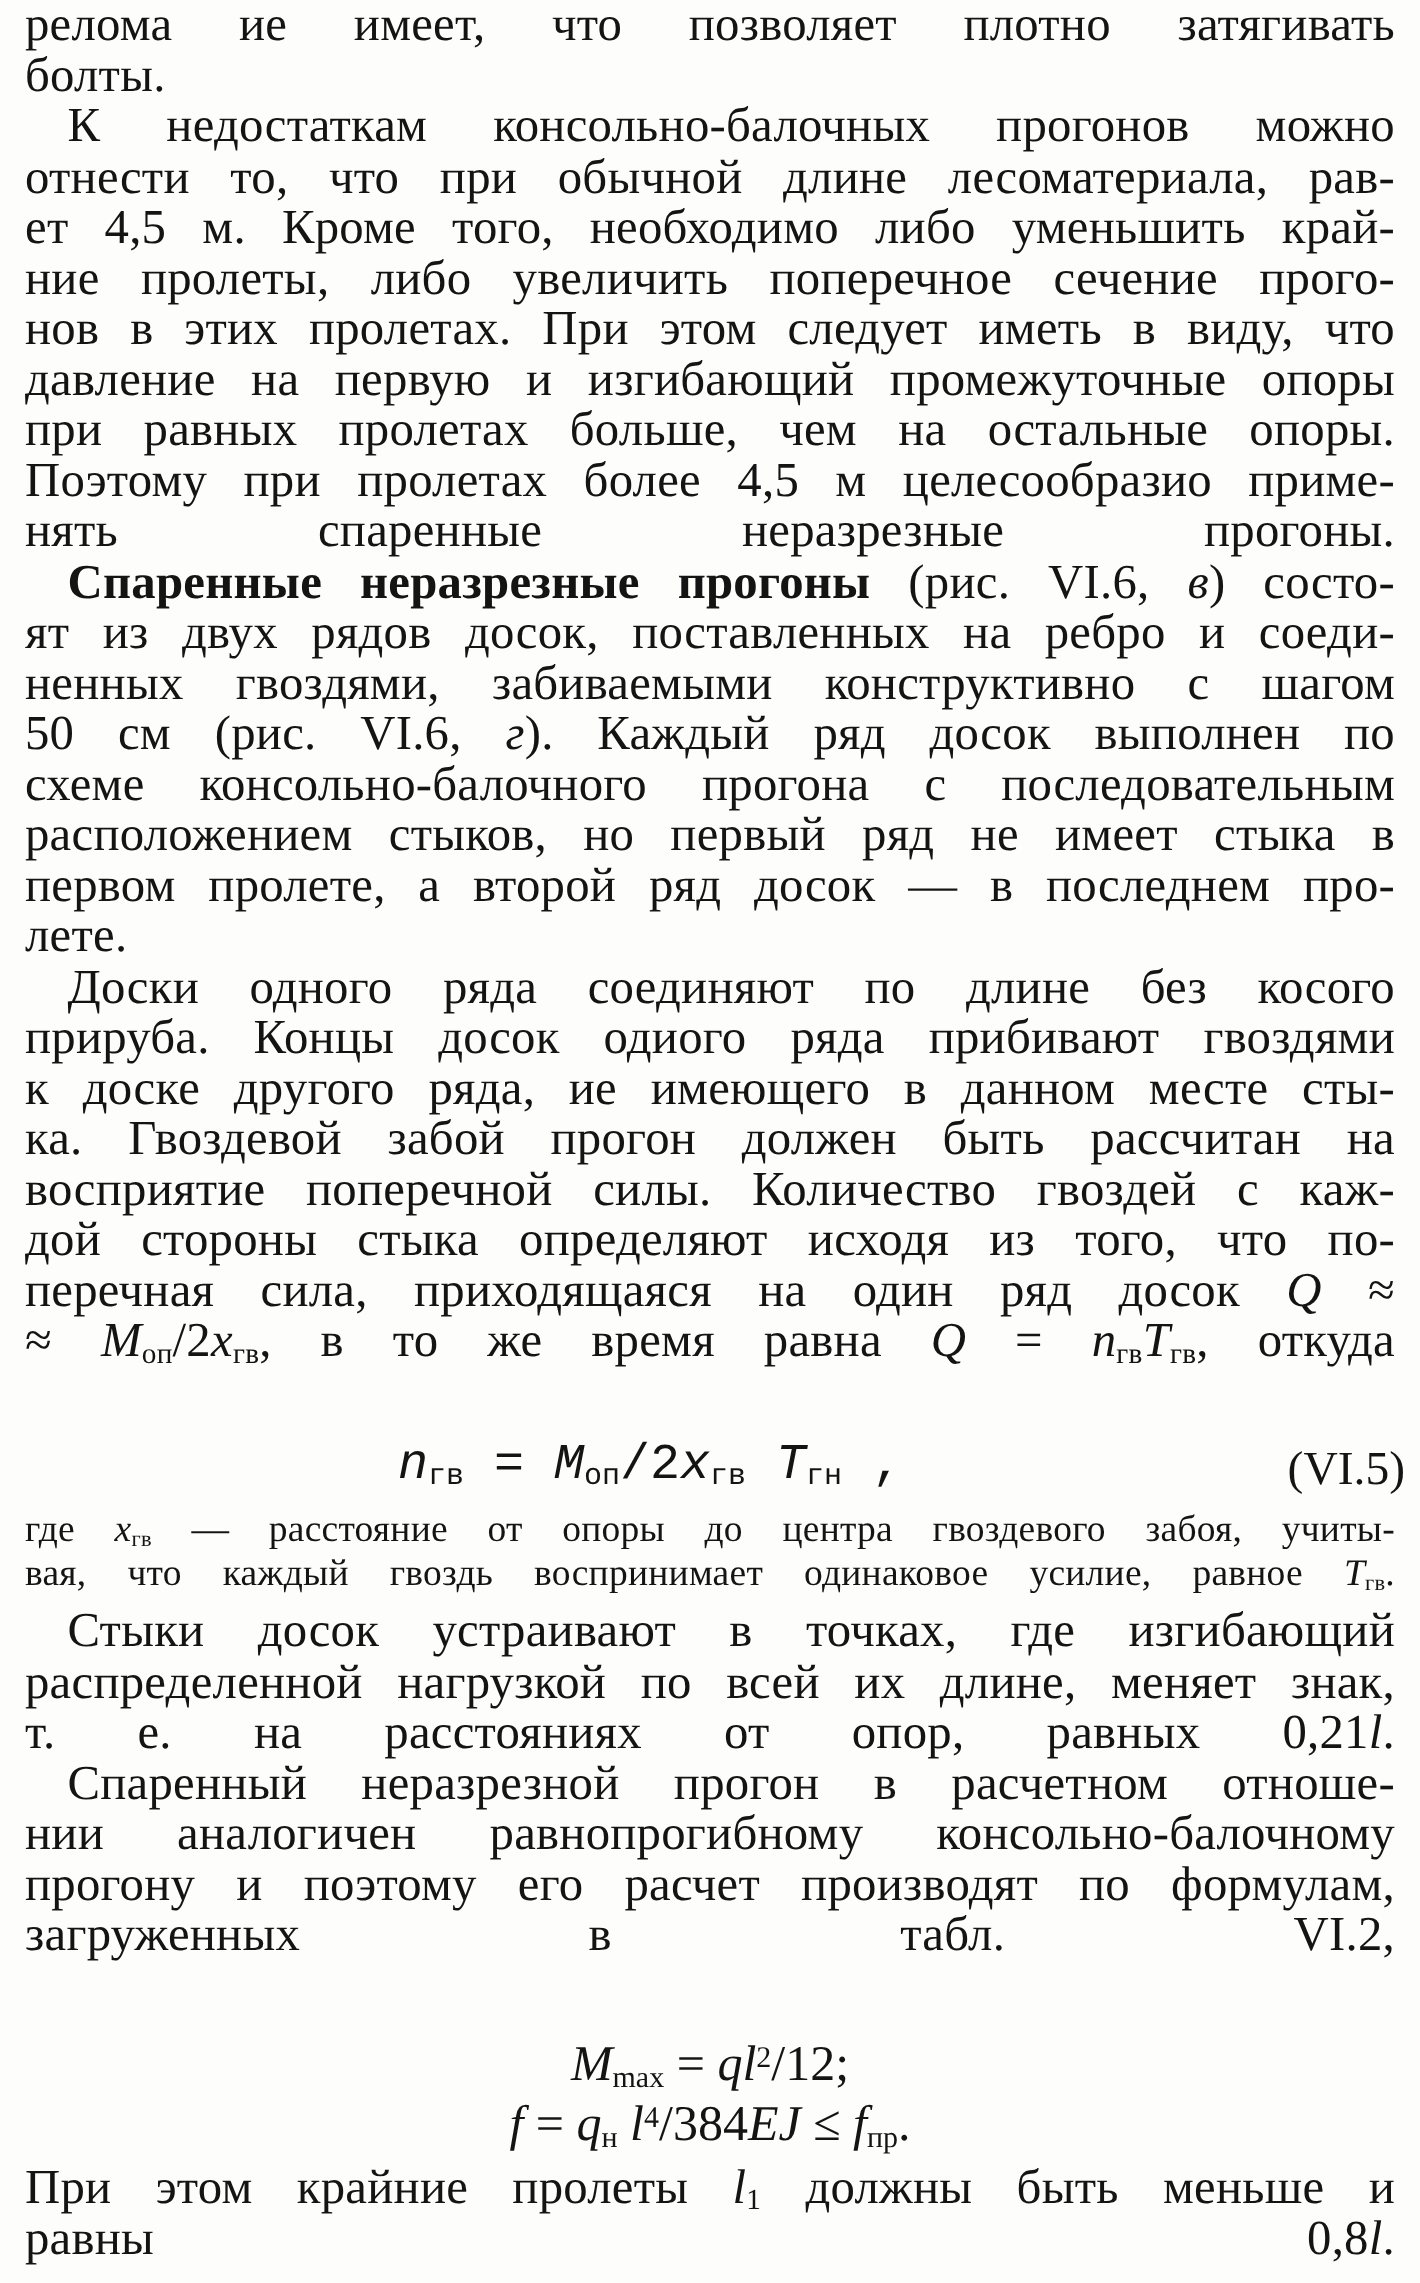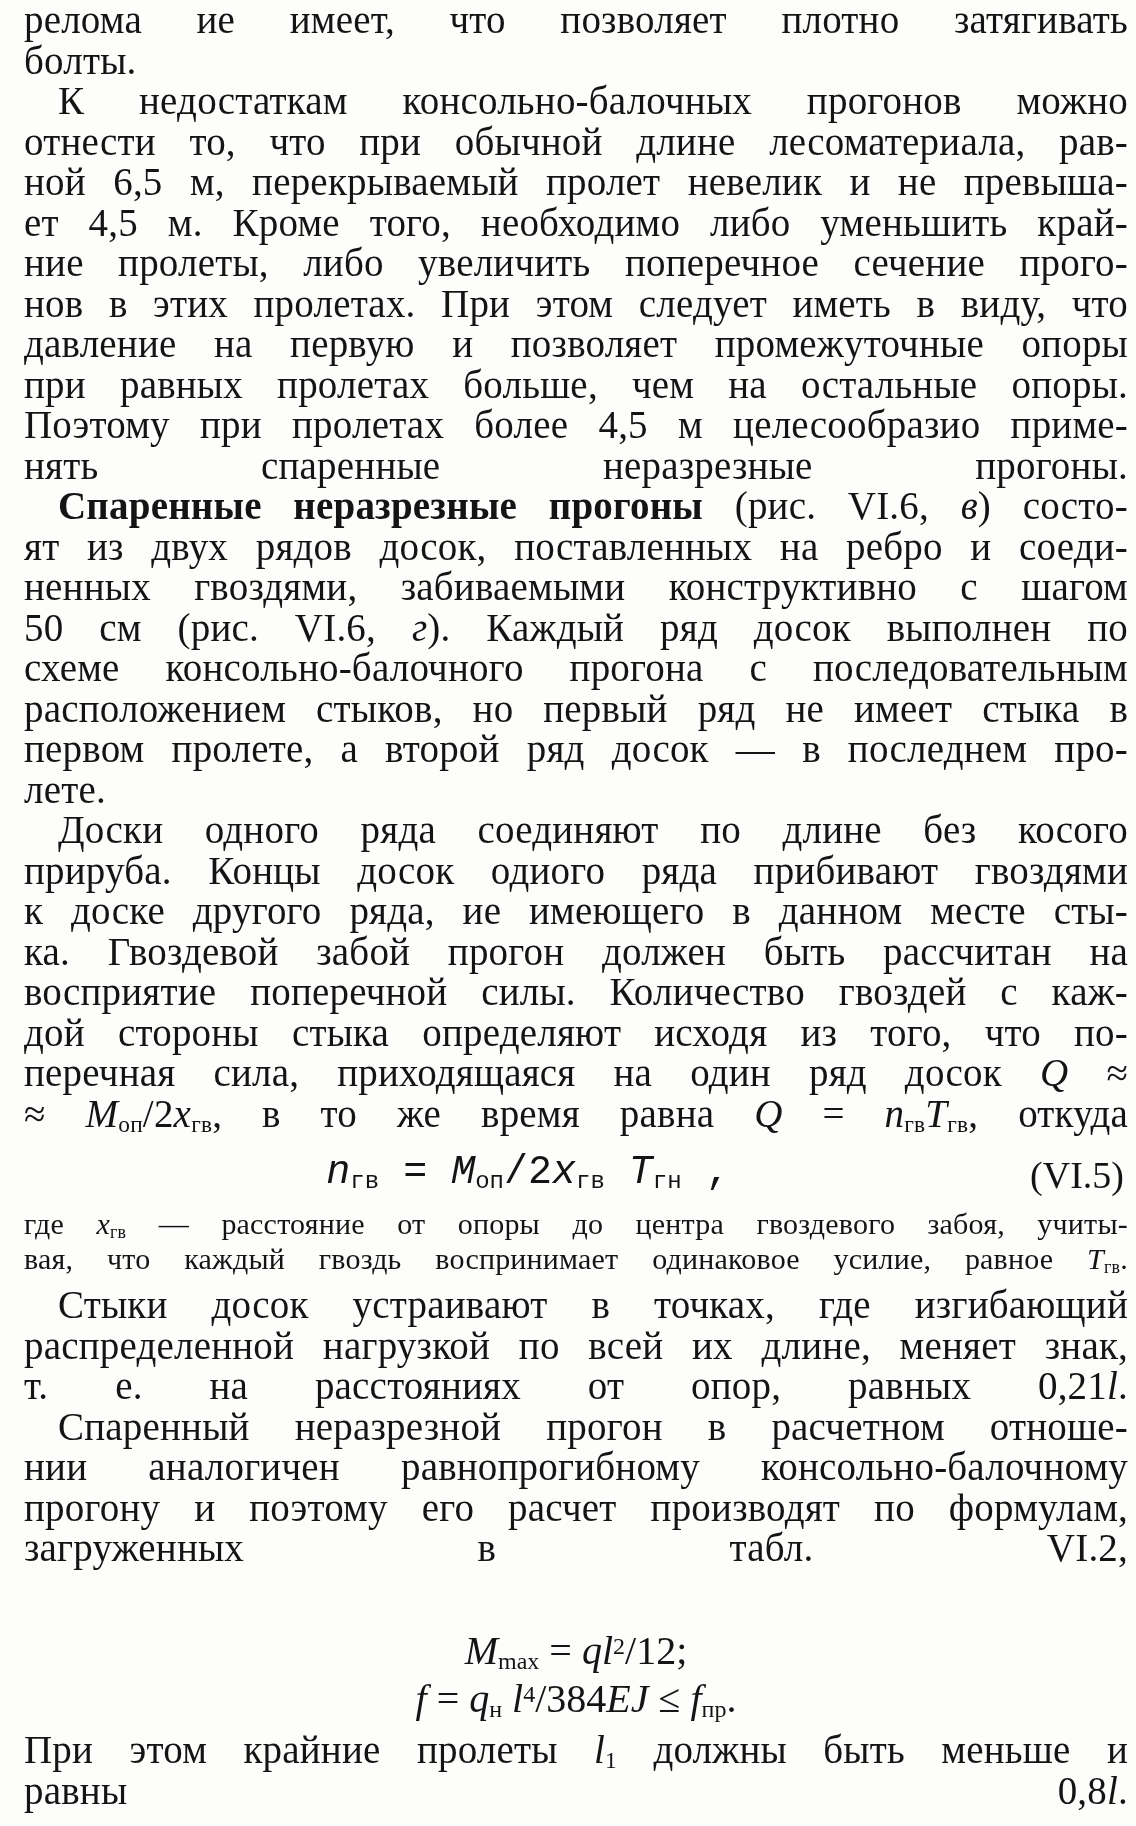--- a/index.html
+++ b/index.html
@@ -4,21 +4,21 @@
 <style>
   html,body{margin:0;padding:0;background:#ffffff;}
   .page{
     position:relative;
     width:1136px;height:1826px;
     background:#fdfdfc;
     color:#141414;
     font-family:"Liberation Serif","DejaVu Serif",serif;
     overflow:hidden;
   }
-  .block{position:absolute;left:16px;right:0;padding:0 8px;}
+  .block{position:absolute;left:0;right:0;padding:0 20px;}
   .block.text .tl{
     font-size:39px;
     line-height:40.5px;
     text-align:justify;
     text-align-last:justify;
     letter-spacing:0.2px;
     word-spacing:2px;
     white-space:normal;
   }
   .block.note .tl{
@@ -43,25 +43,24 @@
 </head>
 <body>
 
 <div class="page">
   <div>
       <div class="block text" style="top: 0px;">
         <div class="tl">релома ие имеет, что позволяет плотно затягивать</div>
         <div class="tl end">болты.</div>
         <div class="tl ind">К недостаткам консольно-балочных прогонов можно</div>
         <div class="tl">отнести то, что при обычной длине лесоматериала, рав-</div>
-        <div class="tl">ной 6,5 м, перекрываемый пролет невелик и не превыша-</div>
         <div class="tl">ет 4,5 м. Кроме того, необходимо либо уменьшить край-</div>
         <div class="tl">ние пролеты, либо увеличить поперечное сечение прого-</div>
         <div class="tl">нов в этих пролетах. При этом следует иметь в виду, что</div>
-        <div class="tl">давление на первую и позволяет промежуточные опоры</div>
+        <div class="tl">давление на первую и изгибающий промежуточные опоры</div>
         <div class="tl">при равных пролетах больше, чем на остальные опоры.</div>
         <div class="tl">Поэтому при пролетах более 4,5 м целесообразио приме-</div>
         <div class="tl end">нять спаренные неразрезные прогоны.</div>
         <div class="tl ind"><b>Спаренные неразрезные прогоны</b> (рис. VI.6, <i>в</i>) состо-</div>
         <div class="tl">ят из двух рядов досок, поставленных на ребро и соеди-</div>
         <div class="tl">ненных гвоздями, забиваемыми конструктивно с шагом</div>
         <div class="tl">50 см (рис. VI.6, <i>г</i>). Каждый ряд досок выполнен по</div>
         <div class="tl">схеме консольно-балочного прогона с последовательным</div>
         <div class="tl">расположением стыков, но первый ряд не имеет стыка в</div>
         <div class="tl">первом пролете, а второй ряд досок — в последнем про-</div>

